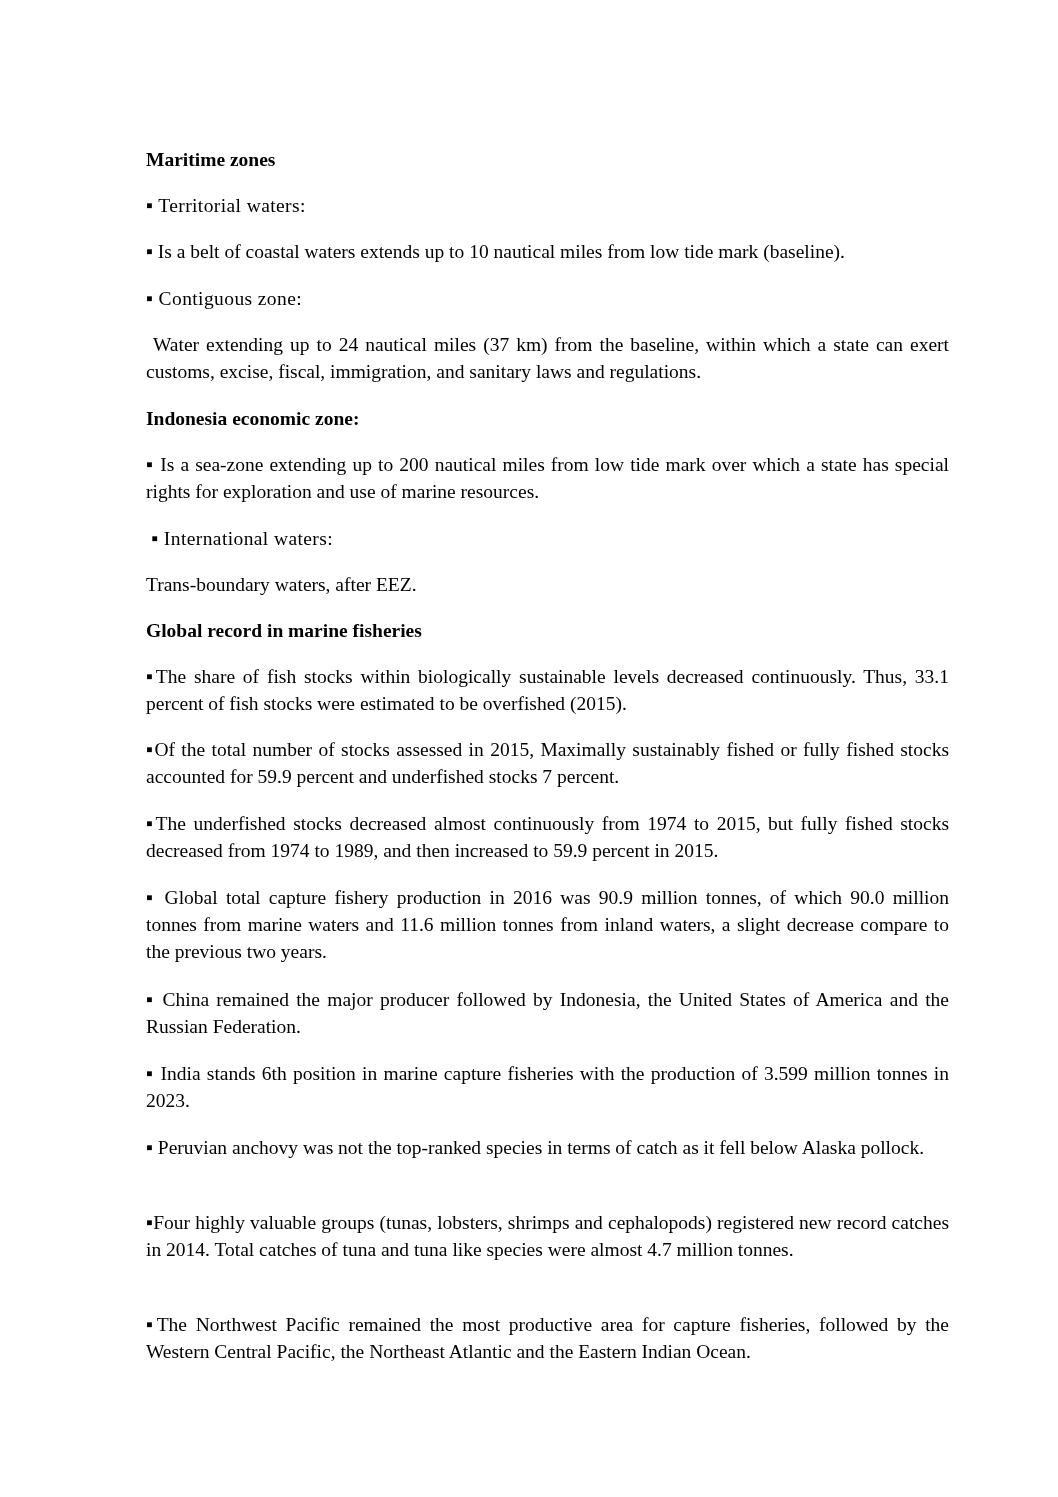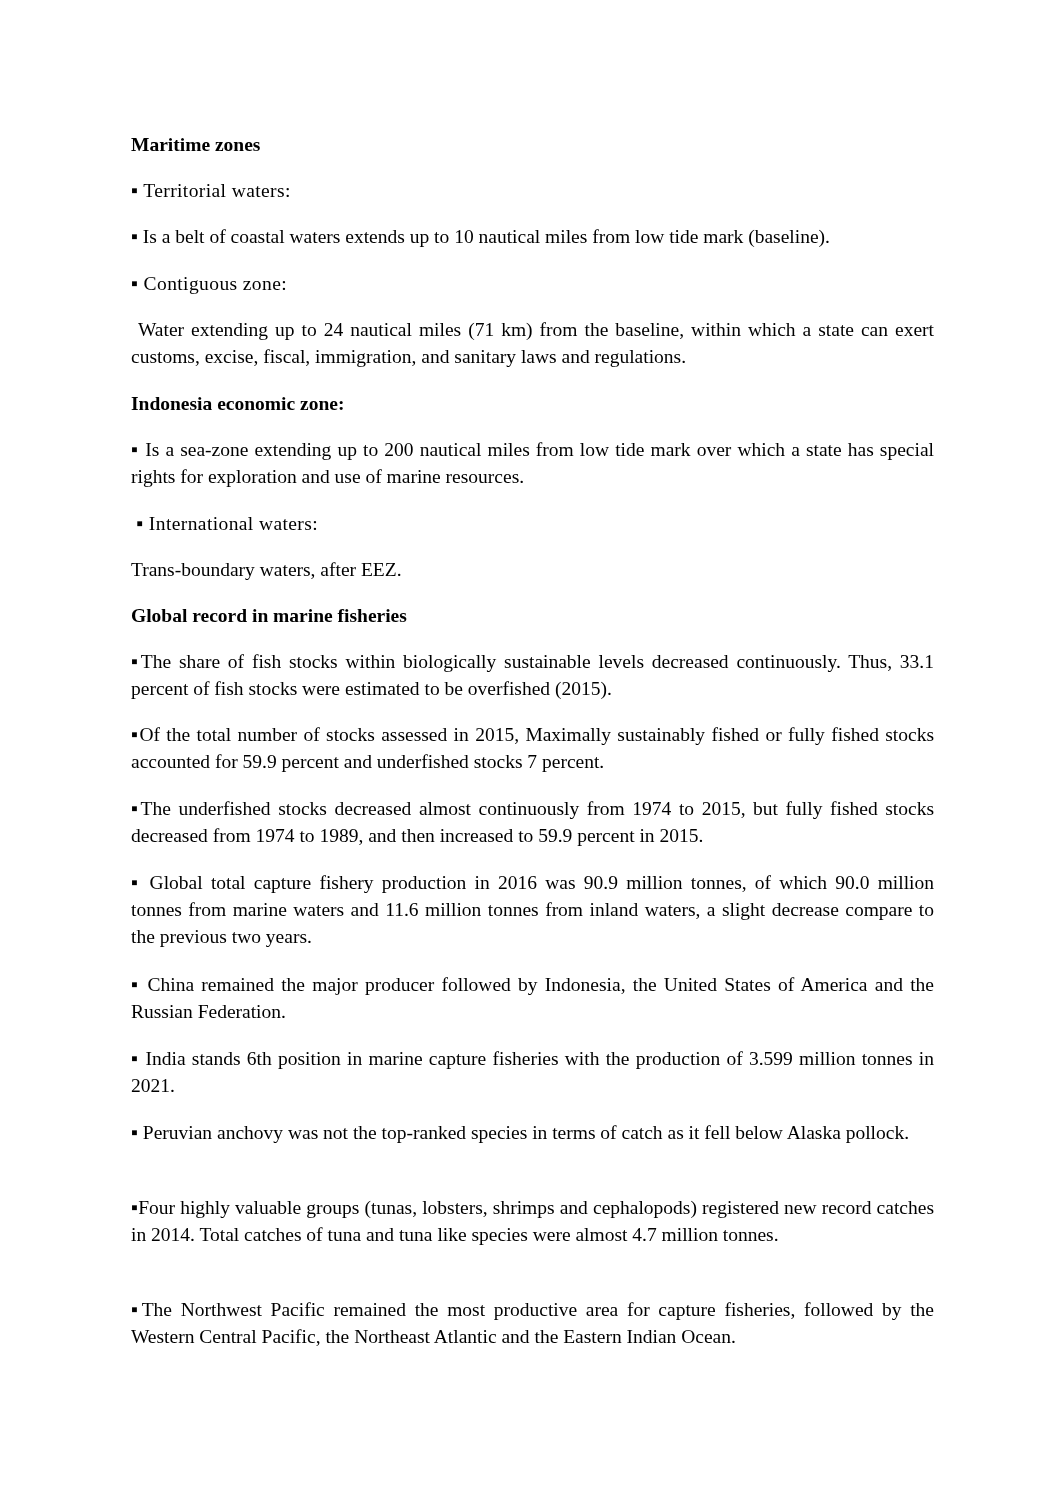--- a/index.html
+++ b/index.html
@@ -1,41 +1,41 @@
 <!DOCTYPE html>
 <html><head>
 <meta charset="utf-8">
 <style>
   html, body { margin: 0; padding: 0; background: #ffffff; }
   body {
     width: 1058px; height: 1497px; position: relative; overflow: hidden;
     font-family: "Liberation Serif", serif; color: #000; font-size: 19.5px;
   }
   .page { position: absolute; left: 128px; top: 0; width: 803px; }
-  .blk { position: absolute; left: 0; width: 803px; line-height: 27px; margin: 3px; }
+  .blk { position: absolute; left: 0; width: 803px; line-height: 27px; margin: 18px; }
   .h { font-weight: bold; }
   .sub { font-weight: normal; letter-spacing: 0.4px; }
   .just { text-align: justify; text-align-last: left; }
 </style>
 </head>
 <body>
 
 <div class="page">
   <p class="blk h" style="top:128px">Maritime zones</p>
   <p class="blk sub" style="top:174px">▪ Territorial waters:</p>
   <p class="blk" style="top:220px">▪ Is a belt of coastal waters extends up to 10 nautical miles from low tide mark (baseline).</p>
   <p class="blk sub" style="top:267px">▪ Contiguous zone:</p>
-  <p class="blk just" style="top:313px; white-space:pre-wrap"> Water extending up to 24 nautical miles (71 km) from the baseline, within which a state can exert customs, excise, fiscal, immigration, and sanitary laws and regulations.</p>
+  <p class="blk just" style="top:313px; white-space:pre-wrap"> Water extending up to 24 nautical miles (37 km) from the baseline, within which a state can exert customs, excise, fiscal, immigration, and sanitary laws and regulations.</p>
   <p class="blk h" style="top:387px">Indonesia economic zone:</p>
   <p class="blk just" style="top:433px">▪ Is a sea-zone extending up to 200 nautical miles from low tide mark over which a state has special rights for exploration and use of marine resources.</p>
   <p class="blk sub" style="top:507px; white-space:pre"> ▪ International waters:</p>
   <p class="blk" style="top:553px">Trans-boundary waters, after EEZ.</p>
   <p class="blk h" style="top:599px">Global record in marine fisheries</p>
   <p class="blk just" style="top:645px">▪The share of fish stocks within biologically sustainable levels decreased continuously. Thus, 33.1 percent of fish stocks were estimated to be overfished (2015).</p>
   <p class="blk just" style="top:718px">▪Of the total number of stocks assessed in 2015, Maximally sustainably fished or fully fished stocks accounted for 59.9 percent and underfished stocks 7 percent.</p>
   <p class="blk just" style="top:792px">▪The underfished stocks decreased almost continuously from 1974 to 2015, but fully fished stocks decreased from 1974 to 1989, and then increased to 59.9 percent in 2015.</p>
   <p class="blk just" style="top:866px">▪ Global total capture fishery production in 2016 was 90.9 million tonnes, of which 90.0 million tonnes from marine waters and 11.6 million tonnes from inland waters, a slight decrease compare to the previous two years.</p>
   <p class="blk just" style="top:968px">▪ China remained the major producer followed by Indonesia, the United States of America and the Russian Federation.</p>
-  <p class="blk just" style="top:1042px">▪ India stands 6th position in marine capture fisheries with the production of 3.599 million tonnes in 2021.</p>
+  <p class="blk just" style="top:1042px">▪ India stands 6th position in marine capture fisheries with the production of 3.599 million tonnes in 2023.</p>
   <p class="blk just" style="top:1116px">▪ Peruvian anchovy was not the top-ranked species in terms of catch as it fell below Alaska pollock.</p>
   <p class="blk just" style="top:1191px">▪Four highly valuable groups (tunas, lobsters, shrimps and cephalopods) registered new record catches in 2014. Total catches of tuna and tuna like species were almost 4.7 million tonnes.</p>
   <p class="blk just" style="top:1293px">▪The Northwest Pacific remained the most productive area for capture fisheries, followed by the Western Central Pacific, the Northeast Atlantic and the Eastern Indian Ocean.</p>
 </div>
 
 </body></html>

